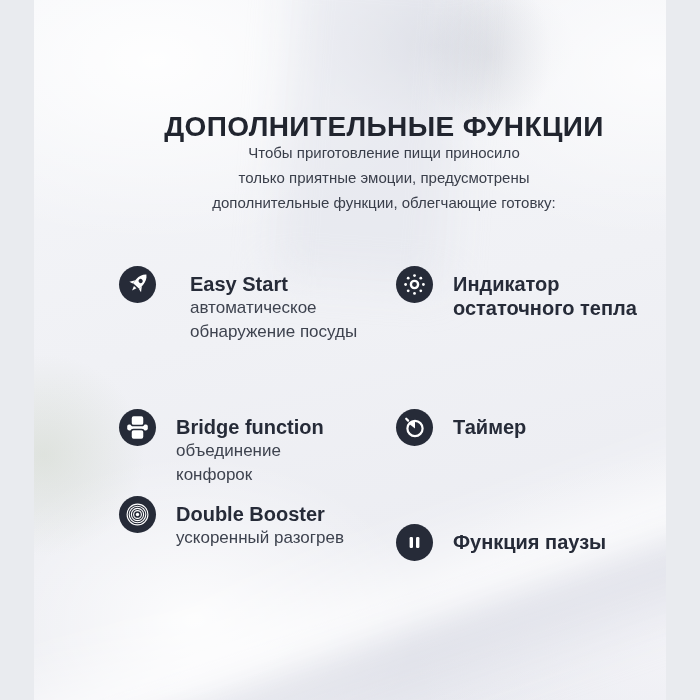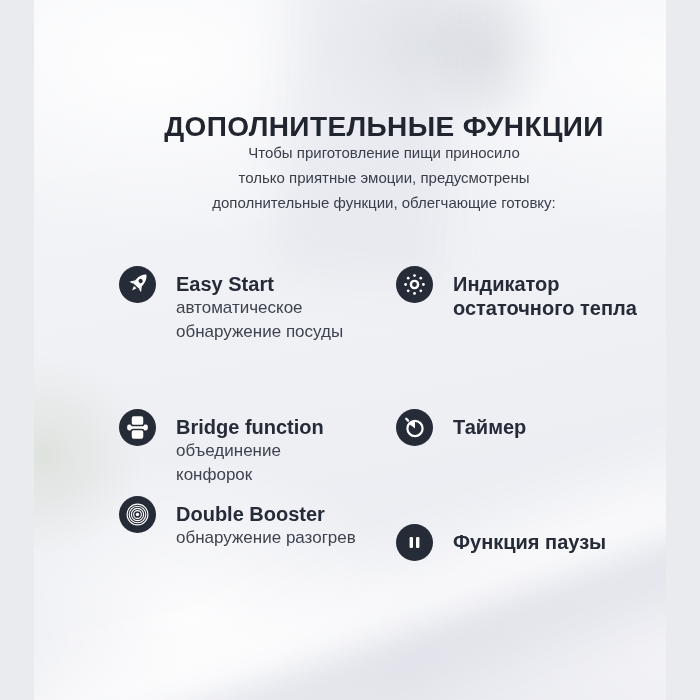--- a/index.html
+++ b/index.html
@@ -64,21 +64,21 @@
   .col-right .ftext{margin-left:20px;width:218px;}
   .ftitle{
     font-size:20px;line-height:24px;font-weight:700;
     color:#262b38;
   }
   .fdesc{
     font-size:17px;line-height:24px;
     color:#3e434f;
   }
   
-  .f0{left:85px; top:266px;}
+  .f0{left:85px; top:266px;gap:14px;}
   .f1{left:362px;top:266px;}
   .f2{left:85px; top:409px;}
   .f3{left:362px;top:409px;}
   .f4{left:85px; top:496px;}
   .f5{left:362px;top:524px;}
 </style>
 </head>
 <body>
 
 <div class="poster">
@@ -164,21 +164,21 @@
       <svg width="37" height="37" viewBox="0 0 37 37">
         <circle cx="18.5" cy="18.5" r="1.7" fill="#ffffff"></circle>
         <circle cx="18.5" cy="18.5" r="3.9" fill="none" stroke="#ffffff" stroke-width="1.1"></circle>
         <circle cx="18.5" cy="18.5" r="6.1" fill="none" stroke="#ffffff" stroke-width="1.1"></circle>
         <circle cx="18.5" cy="18.5" r="8.3" fill="none" stroke="#ffffff" stroke-width="1.1"></circle>
         <circle cx="18.5" cy="18.5" r="10.4" fill="none" stroke="#ffffff" stroke-width="1.1"></circle>
       </svg>
     </span>
     <div class="ftext">
       <div class="ftitle">Double Booster</div>
-      <div class="fdesc">обнаружение разогрев</div>
+      <div class="fdesc">ускоренный разогрев</div>
     </div>
   </div>
 
   <div class="feature col-right f5">
     <span class="icon-circle">
       <svg width="37" height="37" viewBox="0 0 37 37">
         <rect x="13.6" y="13" width="3.4" height="11" rx="1.2" fill="#ffffff"></rect>
         <rect x="20" y="13" width="3.4" height="11" rx="1.2" fill="#ffffff"></rect>
       </svg>
     </span>

